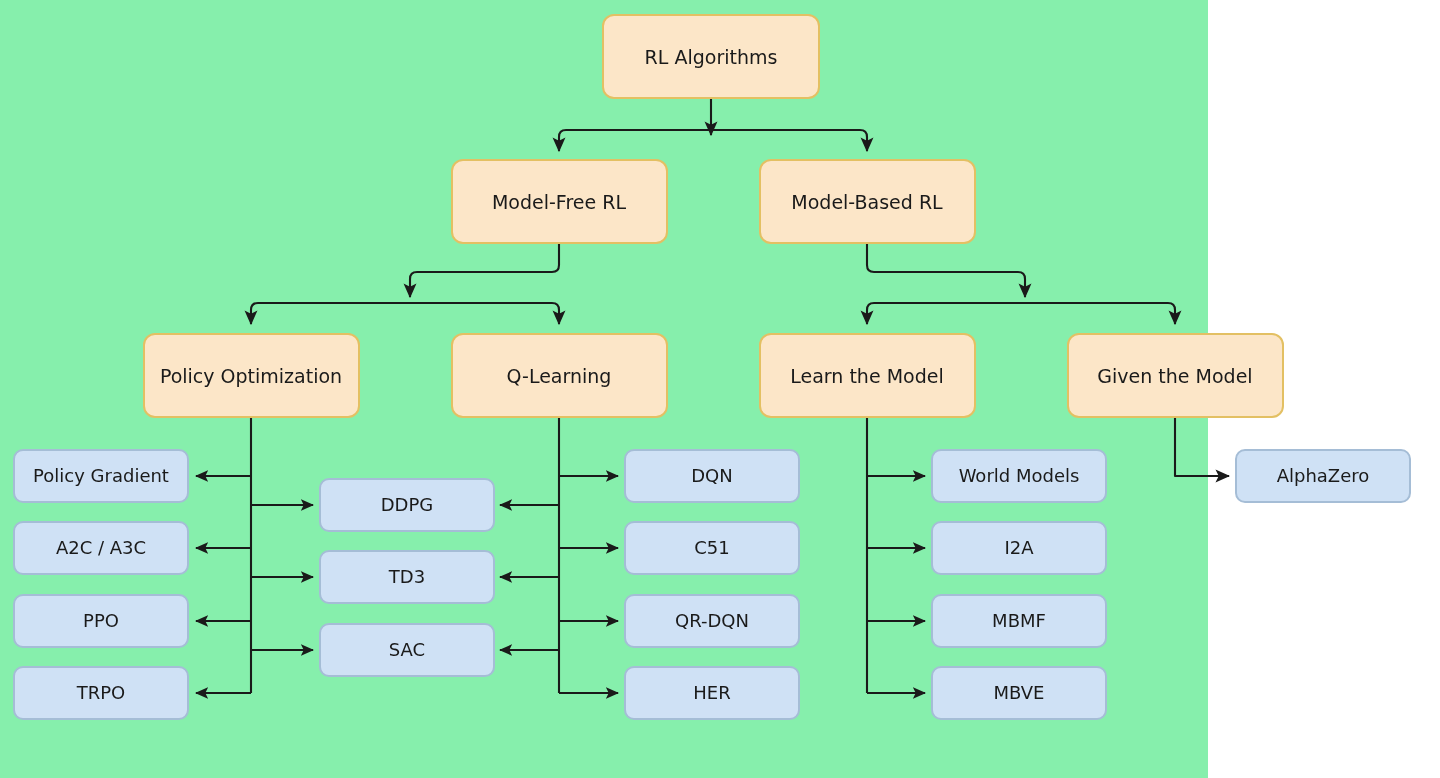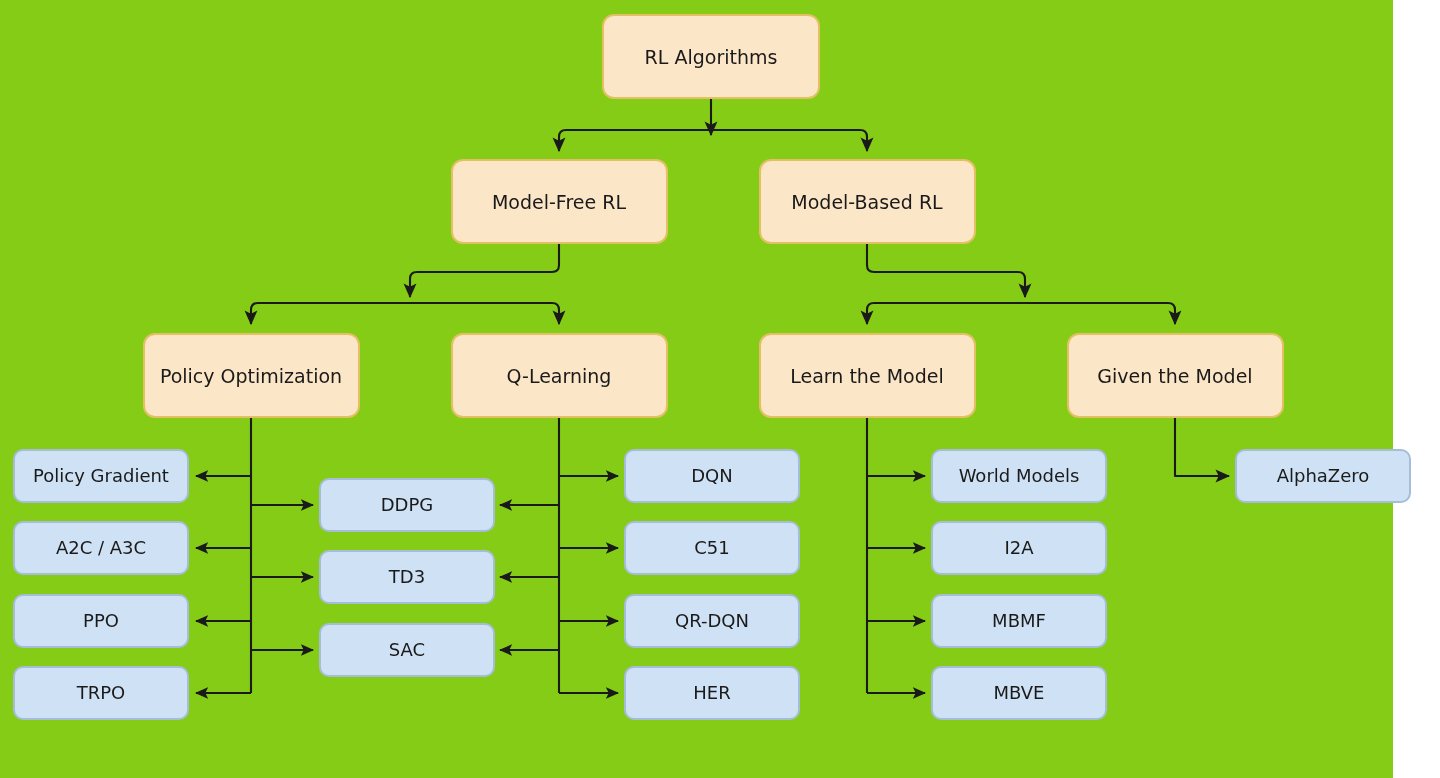--- a/index.html
+++ b/index.html
@@ -8,23 +8,23 @@
     background: #ffffff;
   }
   body {
     width: 1440px;
     height: 778px;
     font-family: "DejaVu Sans", sans-serif;
     overflow: hidden;
   }
   #diagram-root {
     position: relative;
-    width: 1393px;
+    width: 1208px;
     height: 778px;
-    background: #84cc16;
+    background: #86efac;
   }
   svg#flow {
     position: absolute;
     top: 0;
     left: 0;
     width: 1440px;
     height: 778px;
     display: block;
   }
   .node-rect-category {

